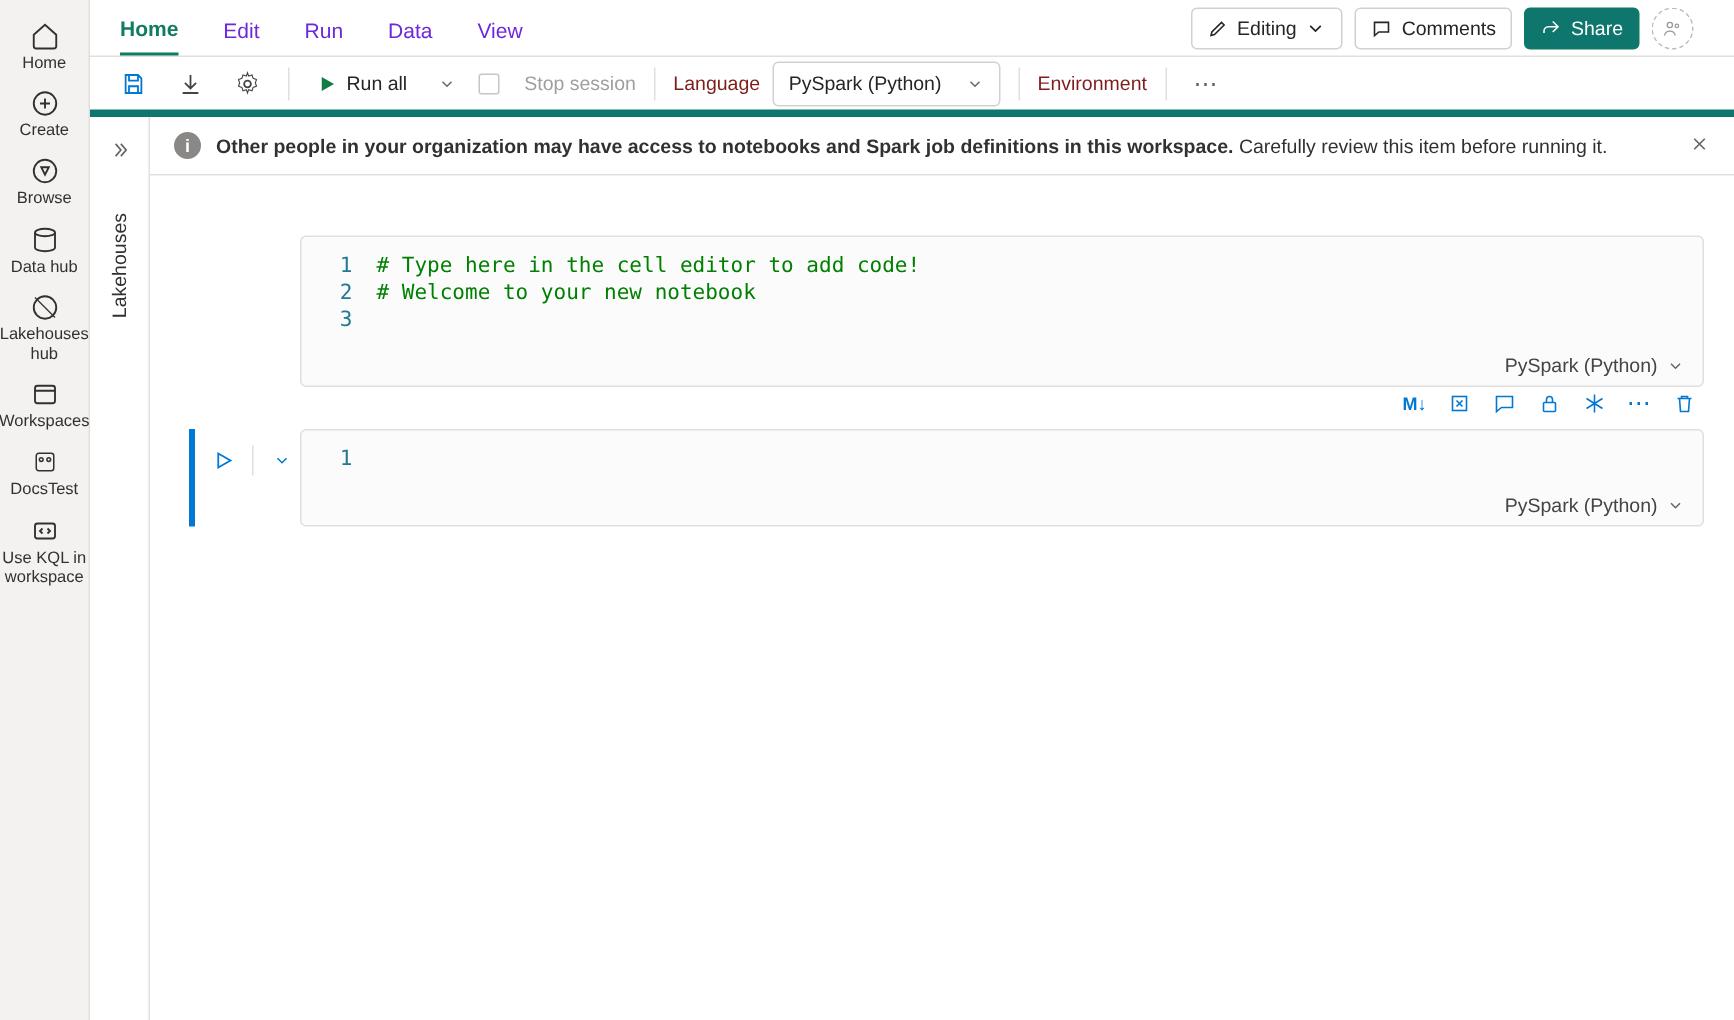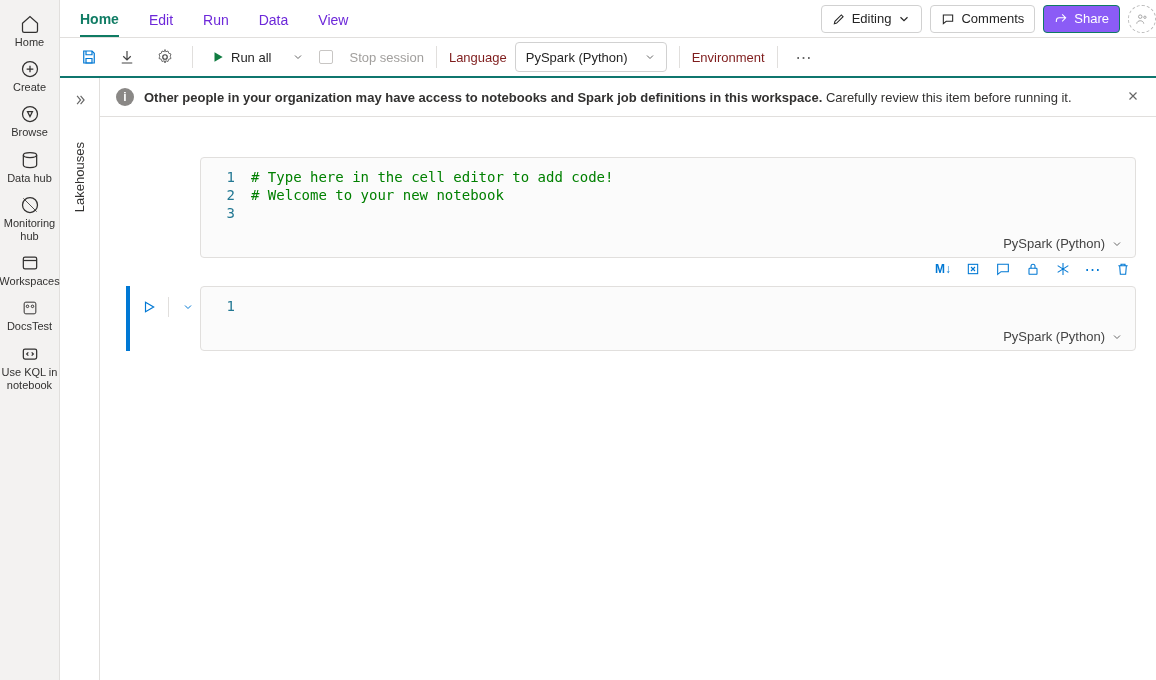--- a/index.html
+++ b/index.html
@@ -63,50 +63,50 @@
 .ribbon-tabs .tab.active {
   color: #107c64;
   font-weight: 600;
   border-bottom: 2px solid #0f7b63;
 }
 .ribbon-tabs .right {
   margin-left: auto;
   display: flex;
   align-items: flex-end;
   gap: 8px;
-  padding-right: 0;
+  padding-right: 27px;
 }
 .btn {
   display: flex;
   align-items: center;
   gap: 6px;
   height: 28px;
   padding: 0 10px;
   border: 1px solid #d1d1d1;
   border-radius: 4px;
   background: #fff;
   font-size: 13px;
   cursor: pointer;
 }
 .btn.share {
-  background: #8b5cf6;
+  background: #0f766e;
   border-color: #0f7b63;
   color: #fff;
 }
 .btn svg { width: 14px; height: 14px; }
 .avatar-circle {
   width: 28px; height: 28px; border: 1px dashed #bbb; border-radius: 50%;
   display: flex; align-items: center; justify-content: center; color: #999;
 }
 
 .toolbar {
   display: flex;
   align-items: center;
   height: 40px;
-  border-bottom: 2px solid #0f766e;
+  border-bottom: 5px solid #0f766e;
   padding: 0 14px;
   gap: 8px;
   font-size: 13px;
 }
 .toolbar .icon-btn {
   width: 30px; height: 30px; display: flex; align-items: center; justify-content: center;
   cursor: pointer; border-radius: 4px;
 }
 .toolbar .sep { width: 1px; height: 22px; background: #e1dfdd; margin: 0 4px; }
 .toolbar .run-all {
@@ -233,21 +233,21 @@
         <ellipse cx="12" cy="6" rx="8" ry="3"></ellipse>
         <path d="M4 6v12c0 1.7 3.6 3 8 3s8-1.3 8-3V6"></path>
       </svg>
     <span>Data hub</span>
   </div>
   <div class="nav-item">
     <svg viewBox="0 0 24 24" fill="none" stroke="currentColor" stroke-width="1.5">
         <circle cx="12" cy="12" r="9"></circle>
         <path d="M4 4l16 16" stroke-width="1"></path>
       </svg>
-    <span>Monitoring hub</span>
+    <span>Lakehouses hub</span>
   </div>
   <div class="nav-item">
     <svg viewBox="0 0 24 24" fill="none" stroke="currentColor" stroke-width="1.5">
         <rect x="4" y="5" width="16" height="14" rx="2"></rect>
         <path d="M4 9h16"></path>
       </svg>
     <span>Workspaces</span>
   </div>
   <div class="nav-item">
     <svg viewBox="0 0 24 24" fill="none" stroke="currentColor" stroke-width="1.2">
@@ -255,21 +255,21 @@
         <circle cx="9" cy="10" r="1.5"></circle>
         <circle cx="15" cy="10" r="1.5"></circle>
       </svg>
     <span>DocsTest</span>
   </div>
   <div class="nav-item">
     <svg viewBox="0 0 24 24" fill="none" stroke="currentColor" stroke-width="1.5">
         <rect x="4" y="6" width="16" height="12" rx="2"></rect>
         <path d="M10 10l-2 2 2 2M14 10l2 2-2 2"></path>
       </svg>
-    <span>Use KQL in notebook</span>
+    <span>Use KQL in workspace</span>
   </div>
 </div>
 
 <div class="main">
 
   <div class="ribbon-tabs">
     <div class="tab active">Home</div>
     <div class="tab">Edit</div>
     <div class="tab">Run</div>
     <div class="tab">Data</div>

